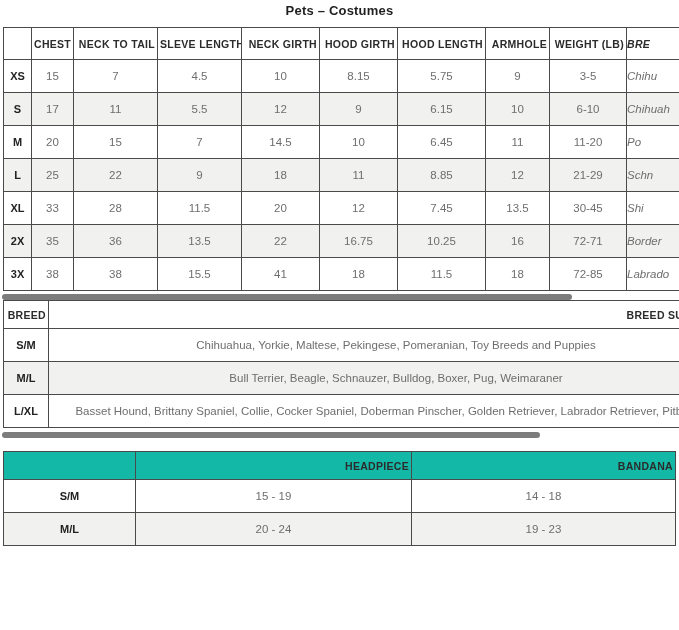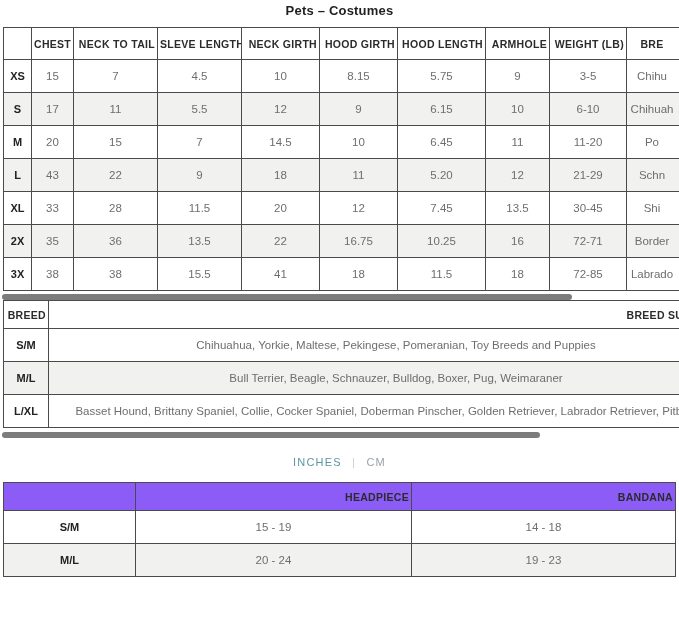--- a/index.html
+++ b/index.html
@@ -30,21 +30,21 @@
   .size { font-weight: bold; font-size: 11px; color: #232323; text-align: center; white-space: nowrap; }
   tbody tr:nth-child(even) { background: #f1f1ef; }
 
   
   .clip-wrap { width: 676px; margin-left: 3px; overflow: hidden; }
   .costumes-table { width: 800px; }
   .costumes-table thead tr { height: 32px; }
   .costumes-table tbody tr { height: 33px; }
   .breed-cell { text-align: left; padding: 0; }
   .breed-clip {
-    width: 50px; text-align: center; white-space: nowrap; overflow: visible;
+    width: 50px; text-align: left; white-space: nowrap; overflow: visible; font-style: italic;
   }
   .breed-clip.hdr { font-size: 10.5px; font-weight: bold; color: #2b2b2b; letter-spacing: .3px; }
   .breed-clip.val { color: #6e6e6e; }
 
   
   .hscrollbar {
     height: 6px; border-radius: 3px; background: #7c7c7c;
     margin-left: 2px; margin-top: 3px;
   }
   .sb-1 { width: 570px; }
@@ -60,21 +60,21 @@
   .unit-toggle {
     margin-top: 17px; text-align: center;
     font-size: 11px; letter-spacing: 1.2px; line-height: 14px;
   }
   .unit-inches { color: #5e94a5; cursor: pointer; }
   .unit-sep { color: #c8cdd0; margin: 0 6px; }
   .unit-cm { color: #99a2a8; cursor: pointer; }
 
   
   .headwear-table { width: 672px; margin-left: 3px; margin-top: 13px; }
-  .headwear-table thead tr { height: 28px; background: #8b5cf6; }
+  .headwear-table thead tr { height: 28px; background: #14b8a6; }
   .headwear-table tbody tr { height: 33px; }
 </style>
 </head>
 <body>
 
 <div class="page">
 
   <h2 class="section-title title-1">Pets – Costumes</h2>
 
   <div class="clip-wrap">
@@ -145,26 +145,26 @@
           <td class="val">10</td>
           <td class="val">6.45</td>
           <td class="val">11</td>
           <td class="val">11-20</td>
           <td class="breed-cell">
             <div class="breed-clip val">Po</div>
           </td>
         </tr>
         <tr>
           <td class="size">L</td>
-          <td class="val">43</td>
+          <td class="val">25</td>
           <td class="val">22</td>
           <td class="val">9</td>
           <td class="val">18</td>
           <td class="val">11</td>
-          <td class="val">5.20</td>
+          <td class="val">8.85</td>
           <td class="val">12</td>
           <td class="val">21-29</td>
           <td class="breed-cell">
             <div class="breed-clip val">Schn</div>
           </td>
         </tr>
         <tr>
           <td class="size">XL</td>
           <td class="val">33</td>
           <td class="val">28</td>
@@ -235,25 +235,20 @@
         </tr>
         <tr>
           <td class="size">L/XL</td>
           <td class="breeds">Basset Hound, Brittany Spaniel, Collie, Cocker Spaniel, Doberman Pinscher, Golden Retriever, Labrador Retriever, Pitbull, Sib</td>
         </tr>
       </tbody>
     </table>
   </div>
   <div class="hscrollbar sb-2"></div>
 
-  <div class="unit-toggle">
-    <span class="unit-inches">INCHES</span>
-    <span class="unit-sep">|</span>
-    <span class="unit-cm">CM</span>
-  </div>
 
   <table class="headwear-table">
     <colgroup>
         <col style="width:132px">
         <col style="width:276px">
         <col style="width:264px">
       </colgroup>
     <thead>
       <tr>
         <th></th>

